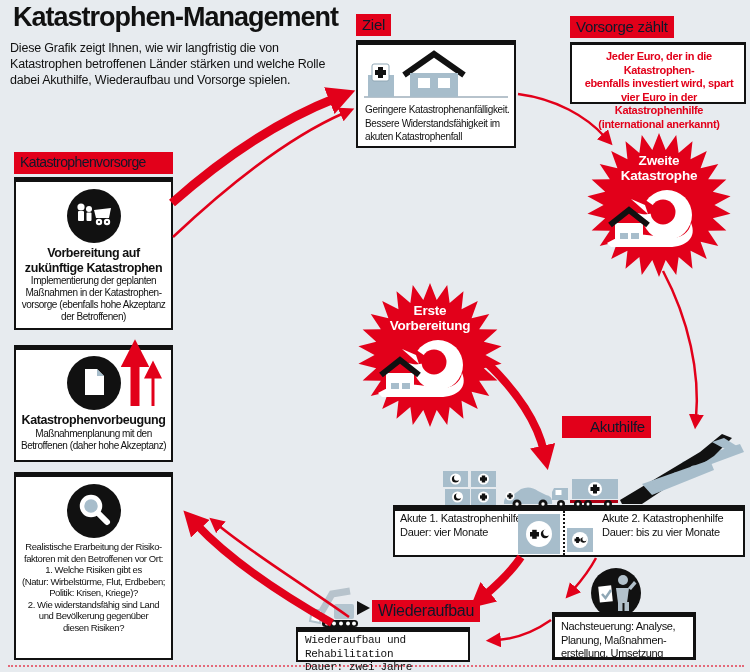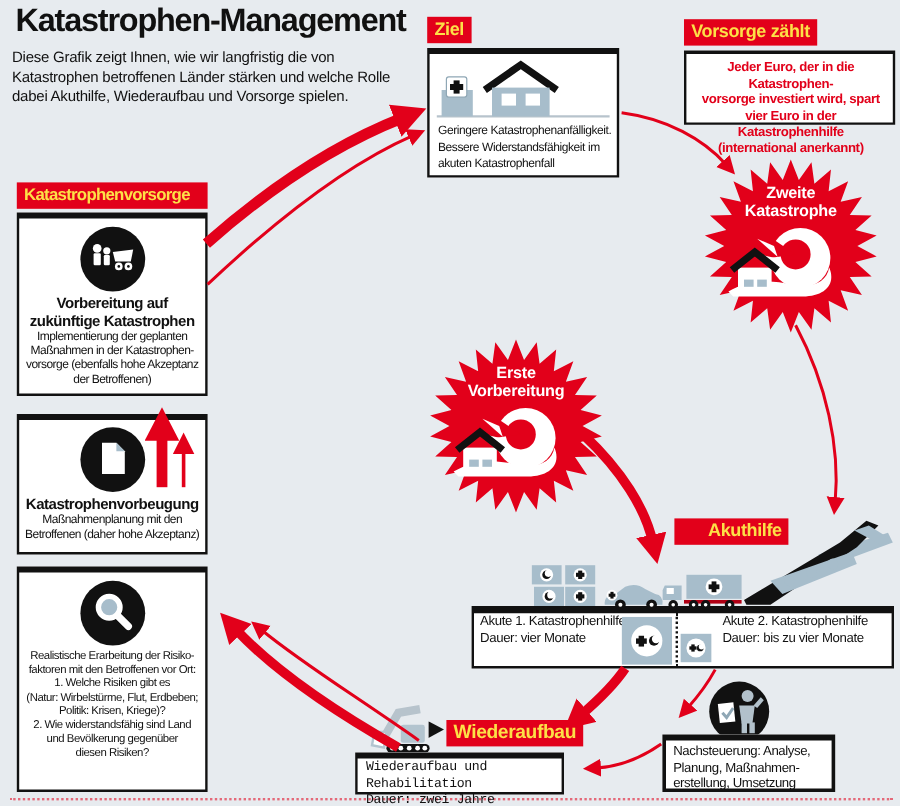--- a/index.html
+++ b/index.html
@@ -3,21 +3,21 @@
 <meta charset="utf-8">
 <style>
   html,body{margin:0;padding:0;}
   body{font-family:"Liberation Sans", sans-serif; color:#111;}
   .canvas{position:relative; width:750px; height:672px; background:var(--bg,#e7ebef); overflow:hidden;}
   .pre{white-space:pre-line;}
 
   .title{position:absolute; left:13px; top:2px; font-size:27px; font-weight:bold; letter-spacing:-1px; z-index:6;}
   .subtitle{position:absolute; left:10px; top:40px; width:340px; font-size:12.5px; line-height:16px; letter-spacing:-0.2px; z-index:6;}
 
-  .red-label{position:absolute; background:var(--red,#e2001a); color:#fde047; font-weight:bold; font-size:15px; letter-spacing:-0.3px; padding:2px 6px 3px; z-index:7; line-height:17px;}
+  .red-label{position:absolute; background:var(--red,#e2001a); color:#0f172a; font-weight:normal; font-size:15px; letter-spacing:-0.3px; padding:2px 6px 3px; z-index:7; line-height:17px;}
 
   .wbox{position:absolute; background:#fff; border:2px solid var(--ink,#111); border-top-width:5px; box-sizing:border-box; z-index:2;}
 
   .box-title{font-weight:bold; font-size:12.5px; line-height:14.5px; letter-spacing:-0.4px; text-align:center;}
   .box-text{font-size:10px; line-height:12px; letter-spacing:-0.45px; text-align:center;}
   .risiko-text{font-size:9.5px; line-height:11.5px; letter-spacing:-0.4px; text-align:center;}
 
   .ziel-text{position:absolute; left:7px; top:58px; width:146px; font-size:10px; line-height:13.5px; letter-spacing:-0.35px;}
   .vz-text{position:absolute; left:4px; top:5px; width:166px; font-size:11px; line-height:13.5px; letter-spacing:-0.3px; color:var(--red,#e2001a); font-weight:bold; text-align:center;}
 
@@ -65,21 +65,21 @@
       <rect x="78" y="31" width="12" height="10" class="f-white"></rect>
     </svg>
     <div class="ziel-text pre">Geringere Katastrophenanfälligkeit.
 Bessere Widerstandsfähigkeit im
 akuten Katastrophenfall</div>
   </div>
 
   <div class="red-label" style="left:570px; top:16px;">Vorsorge zählt</div>
   <div class="wbox" style="left:570px; top:42px; width:176px; height:62px; border-top-width:3px;">
     <div class="vz-text pre">Jeder Euro, der in die Katastrophen-
-vorsorge investiert wird, spart
+ebenfalls investiert wird, spart
 vier Euro in der Katastrophenhilfe
 (international anerkannt)</div>
   </div>
 
   <div class="red-label" style="left:14px; top:152px; font-size:14px; letter-spacing:-0.6px; width:147px; text-align:left;">Katastrophenvorsorge</div>
 
   <div class="wbox" style="left:14px; top:177px; width:159px; height:153px;">
     <svg width="56" height="56" style="display:block; margin:6px auto 2px;">
       <circle cx="28" cy="28" r="27" class="f-black"></circle>
       <circle cx="15" cy="19" r="3.6" class="f-white"></circle>
@@ -160,21 +160,21 @@
       <polygon points="40,10 62,25 40,28" class="f-red"></polygon>
       <polygon points="44,18 30,12 47,27" class="f-white"></polygon>
       <polygon points="45,28 32,25 48,35" class="f-white"></polygon>
       <rect x="14" y="36" width="28" height="21" class="f-white"></rect>
       <polyline points="9,38 28,23 47,38" class="s-black" stroke-width="6"></polyline>
       <rect x="19" y="46" width="8" height="6" class="f-blue"></rect>
       <rect x="30" y="46" width="8" height="6" class="f-blue"></rect>
     </svg>
   </div>
 
-  <div class="red-label" style="left:562px; top:432px;padding-left:28px;">Akuthilfe</div>
+  <div class="red-label" style="left:562px; top:416px;padding-left:28px;">Akuthilfe</div>
 
   <svg class="icon-abs" style="left:443px; top:470px;" width="56" height="36">
     <rect x="0" y="1" width="25" height="16" class="f-blue"></rect>
     <rect x="28" y="1" width="25" height="16" class="f-blue"></rect>
     <rect x="2" y="19" width="25" height="16" class="f-blue"></rect>
     <rect x="28" y="19" width="25" height="16" class="f-blue"></rect>
     <circle cx="12.5" cy="9" r="5.5" class="f-white"></circle>
       <circle cx="12.5" cy="9" r="3.6" class="f-black"></circle>
       <circle cx="14" cy="7.8" r="3" class="f-white"></circle>
     <circle cx="40.5" cy="9" r="5.5" class="f-white"></circle>

